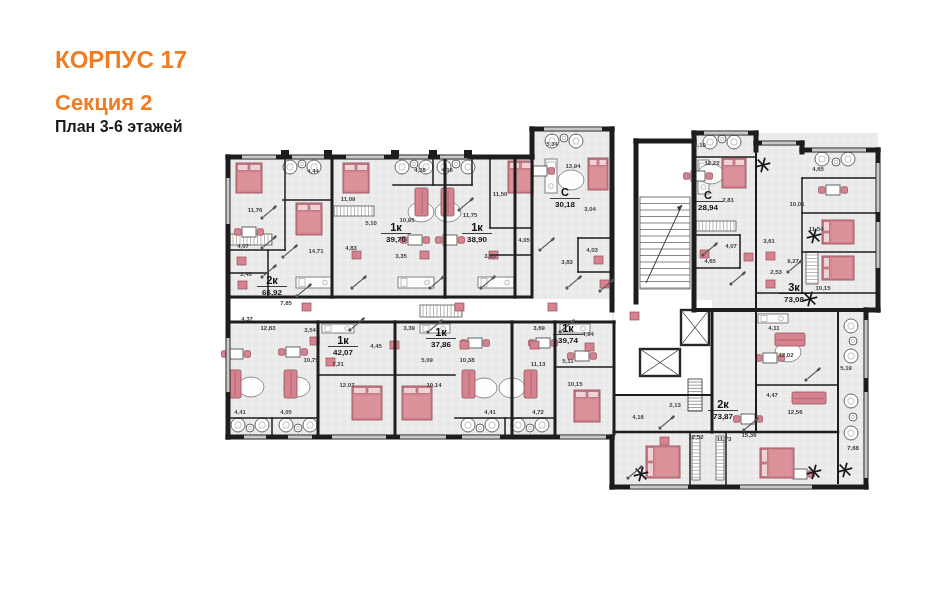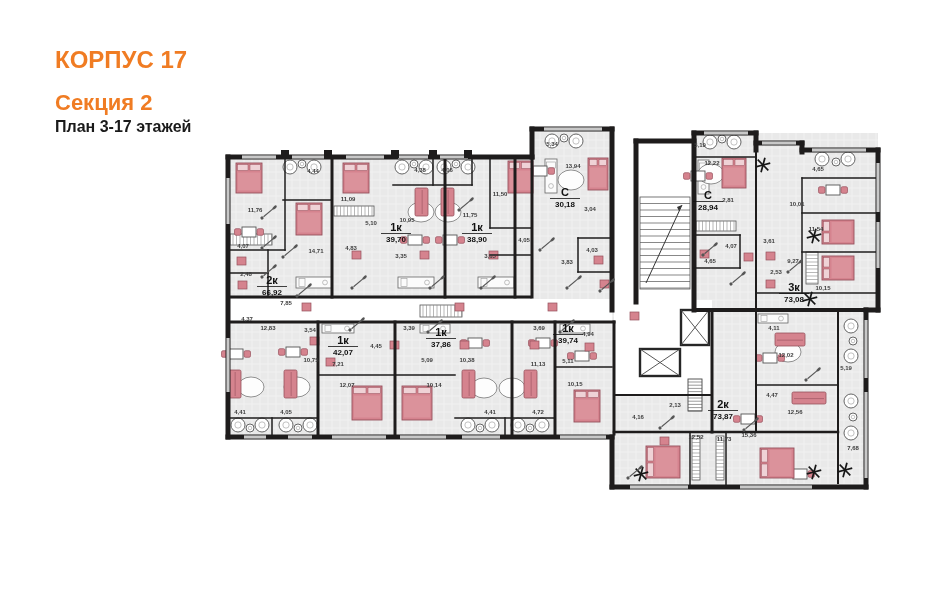--- a/index.html
+++ b/index.html
@@ -11,21 +11,21 @@
   .title-block .l3{font-size:16px;font-weight:bold;color:#1a1a1a;display:block;margin-top:3px;}
   svg{position:absolute;left:0;top:0;}
 </style>
 </head>
 <body>
 
 <div class="stage">
   <div class="title-block">
     <span class="l1">КОРПУС 17</span>
     <span class="l2">Секция 2</span>
-    <span class="l3">План 3-17 этажей</span>
+    <span class="l3">План 3-6 этажей</span>
   </div>
   <svg id="plan" width="941" height="600" viewBox="0 0 941 600">
       <defs>
         <pattern id="tile" patternUnits="userSpaceOnUse" width="8" height="8">
           <rect x="0" y="0" width="8" height="8" fill="#e9e9e9"></rect>
           <path d="M0 4 H8 M4 0 V8" stroke="#f3f3f3" stroke-width="0.7"></path>
         </pattern>
       </defs>
       <rect x="228" y="157" width="384" height="280" fill="url(#tile)"></rect>
       <rect x="532" y="129" width="80" height="30" fill="url(#tile)"></rect>

